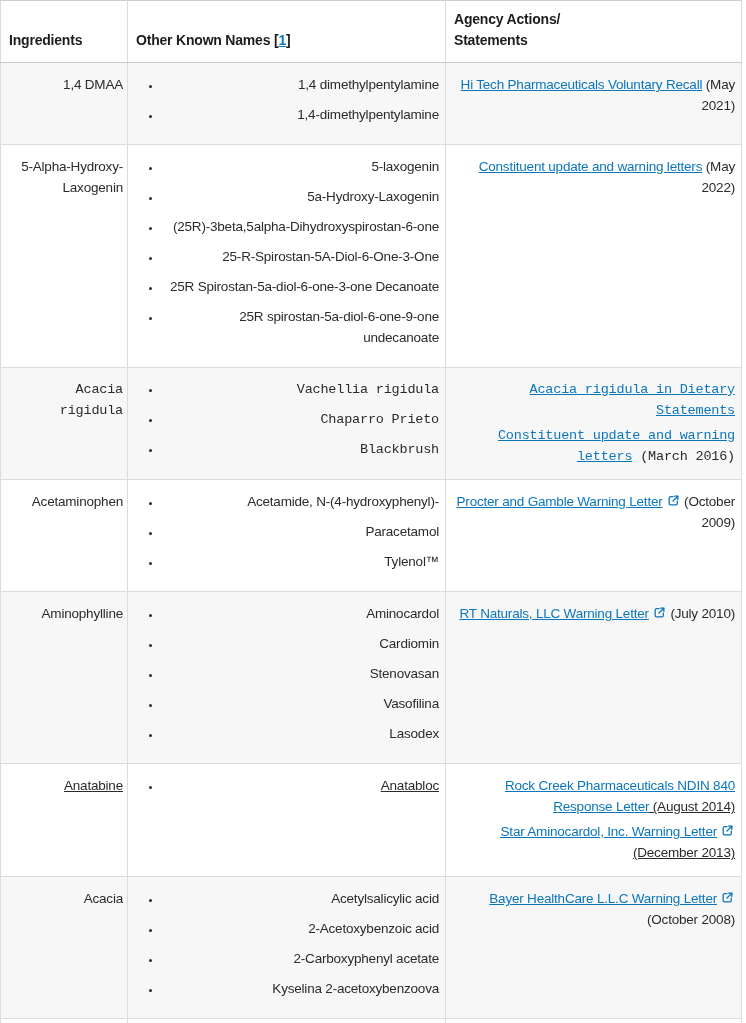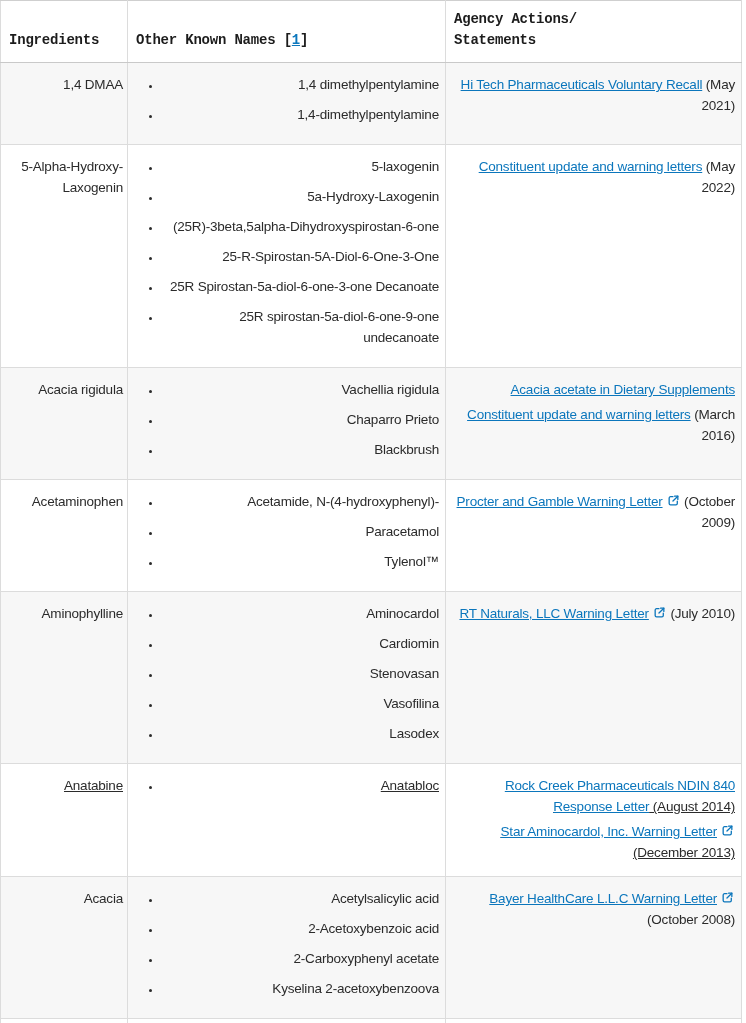--- a/index.html
+++ b/index.html
@@ -34,32 +34,31 @@
     background: #ffffff;
     vertical-align: bottom;
     text-align: left;
     font-weight: bold;
     color: #1c1c1c;
     font-size: 14px;
     padding: 8px 8px 11px 8px;
     border-bottom: 1px solid #c9c9c9;
     border-top: 1px solid #cfcfcf;
     line-height: 21px;
-    font-family: Liberation Mono, monospace;
   }
   tbody td {
     vertical-align: top;
     padding: 11px 6px 10px 8px;
     text-align: right;
   }
   tbody tr:nth-child(odd) { background: #f7f7f7; }
   tbody tr:nth-child(even) { background: #ffffff; }
   tbody tr:nth-child(1) { height: 73px; }
   tbody tr:nth-child(2) { height: 210px; margin-left: 16px; }
-  tbody tr:nth-child(3) { height: 110px; }
+  tbody tr:nth-child(3) { height: 110px; font-family: Liberation Mono, monospace; }
   tbody tr:nth-child(4) { height: 102px; }
   tbody tr:nth-child(5) { height: 168px; }
   tbody tr:nth-child(6) { height: 113px; text-decoration: underline; }
   tbody tr:nth-child(7) { height: 125px; }
   tbody tr:nth-child(8) { height: 62px; }
   td.col-ing { padding-left: 8px; padding-right: 4px; }
   ul.names {
     margin: 0;
     padding: 0 0 0 26px;
     list-style: disc;
@@ -145,21 +144,21 @@
       <tr>
         <td class="col-ing">Acacia rigidula</td>
         <td>
           <ul class="names">
             <li>Vachellia rigidula</li>
             <li>Chaparro Prieto</li>
             <li>Blackbrush</li>
           </ul>
         </td>
         <td>
-          <p class="action"><a class="tbl-link">Acacia acetate in Dietary Supplements</a><span></span></p>
+          <p class="action"><a class="tbl-link">Acacia rigidula in Dietary Statements</a><span></span></p>
           <p class="action spaced"><a class="tbl-link">Constituent update and warning letters</a><span> (March 2016)</span></p>
         </td>
       </tr>
 
       <tr>
         <td class="col-ing">Acetaminophen</td>
         <td>
           <ul class="names">
             <li>Acetamide, N-(4-hydroxyphenyl)-</li>
             <li>Paracetamol</li>

